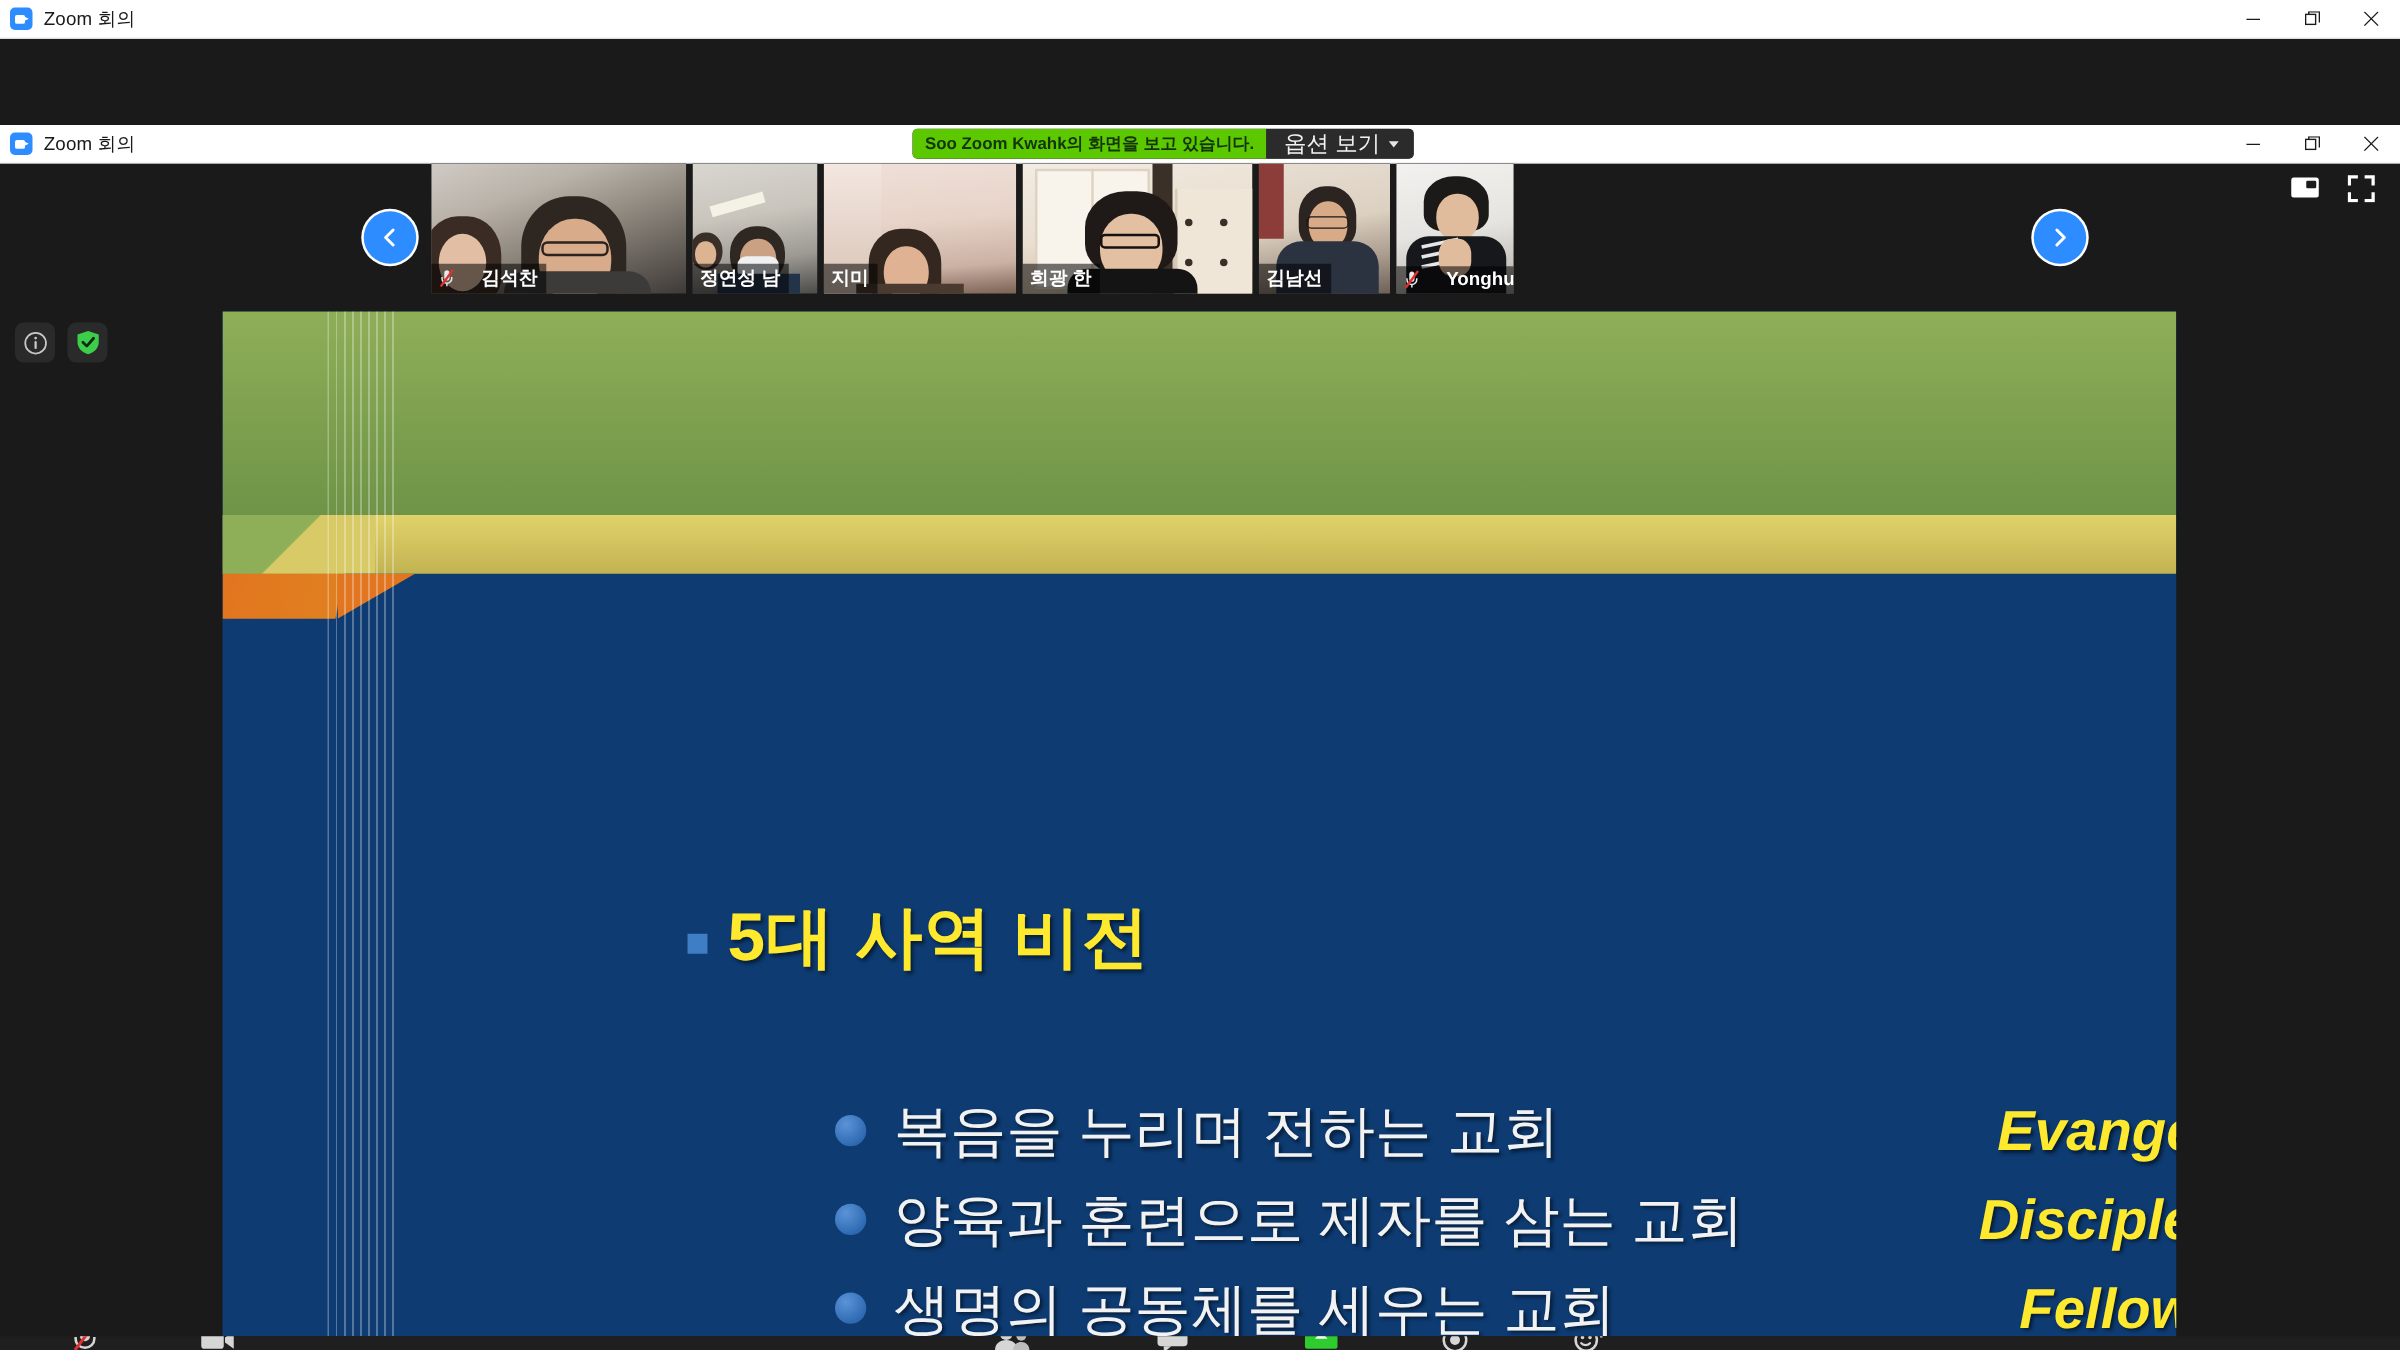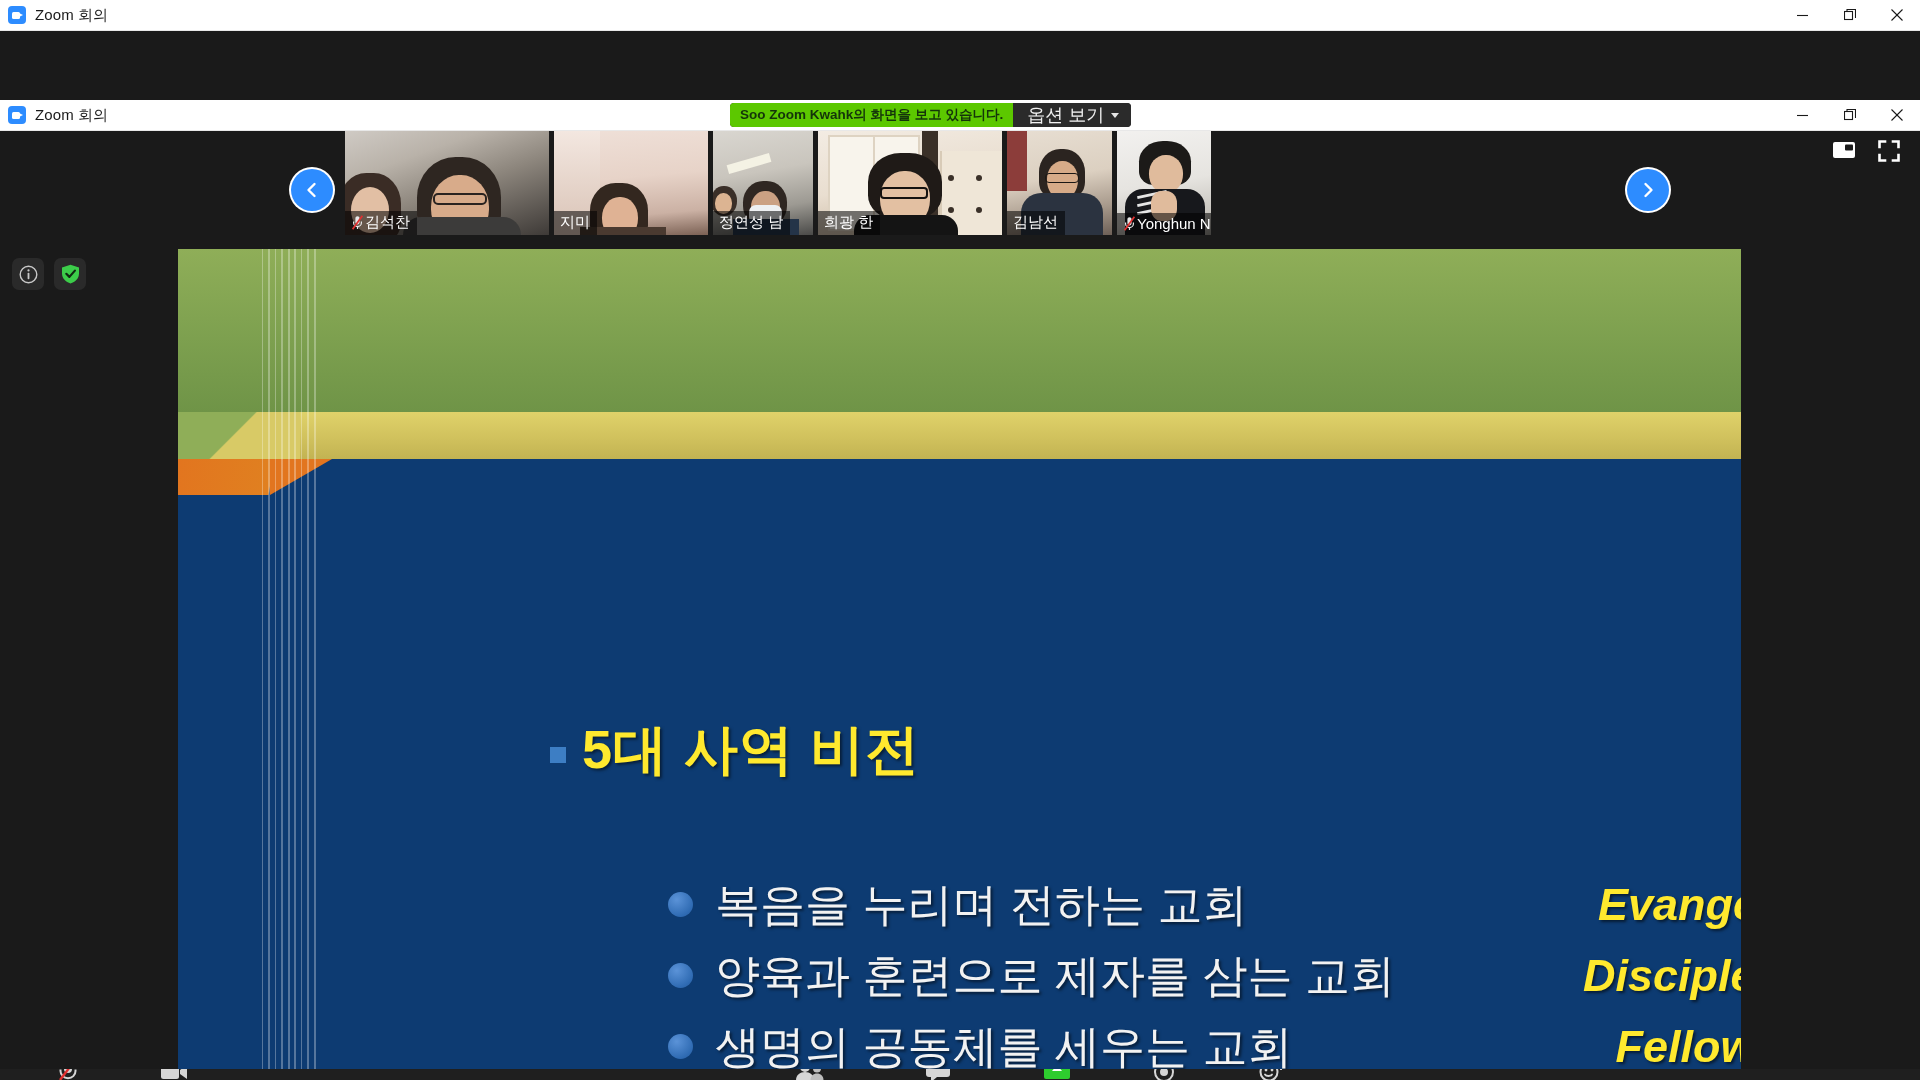--- a/index.html
+++ b/index.html
@@ -85,22 +85,22 @@
   .tiles { position:absolute; left:345px; top:0; display:flex; gap:5px; }
   .tile {
     position:relative; height:104px; overflow:hidden;
     background:#141414; flex:none;
   }
   .tile-video { position:absolute; inset:0; }
   .name-badge {
     position:absolute; left:0; bottom:0;
     background:rgba(0,0,0,.55); color:#fff;
     font-size:15px; padding:2px 7px 3px 6px;
-    display:flex; align-items:center; gap:1px;
-    max-width:100%; white-space:nowrap; overflow:hidden;
+    display:flex; align-items:center; gap:21px;
+    max-width:100%; white-space:nowrap; overflow:hidden;font-weight:bold;
   }
   .mic-muted { width:13px; height:15px; flex:none; }
 
   
   .view-ctrls {
     position:absolute; top:140px; right:20px; display:flex; gap:22px;
     z-index:30;
   }
   .view-ctrls svg { display:block; cursor:pointer; }
 
@@ -280,47 +280,47 @@
           <div style="position:absolute;left:58px;top:86px;width:118px;height:30px;border-radius:18px 18px 0 0;background:#3c3b3a;"></div>
         </div>
         <div class="name-badge">
           <svg class="mic-muted" viewBox="0 0 13 15">
             <path d="M6.5 1.2c-1.2 0-2.1.9-2.1 2.1v4c0 1.2.9 2.1 2.1 2.1s2.1-.9 2.1-2.1v-4c0-1.2-.9-2.1-2.1-2.1z" fill="#e8e8e8"></path>
             <path d="M2.6 6.6v1.1c0 2.1 1.7 3.9 3.9 3.9s3.9-1.8 3.9-3.9V6.6" fill="none" stroke="#e8e8e8" stroke-width="1.2"></path>
             <line x1="6.5" y1="11.6" x2="6.5" y2="14" stroke="#e8e8e8" stroke-width="1.2"></line>
             <line x1="1.6" y1="14.2" x2="11.4" y2="0.8" stroke="#e03030" stroke-width="1.8"></line>
           </svg>
           <span>김석찬</span>
-        </div>
-      </div>
-
-      <div class="tile" style="width:154px">
-        <div class="tile-video" style="background:linear-gradient(175deg,#efe0d8 0%,#e7d3c8 45%,#cbb1a4 78%,#7b6154 100%)">
-          <div style="position:absolute;left:0;top:0;width:46px;height:104px;background:linear-gradient(180deg,#f3e7e0,#d9c3b6);"></div>
-          <div style="position:absolute;left:36px;top:52px;width:58px;height:62px;border-radius:44% 44% 32% 32%;background:#33271f;"></div>
-          <div style="position:absolute;left:48px;top:66px;width:36px;height:42px;border-radius:48%;background:#dfb294;"></div>
-          <div style="position:absolute;left:26px;top:96px;width:86px;height:12px;background:#4a3a30;"></div>
-        </div>
-        <div class="name-badge">
-          <span>지미</span>
         </div>
       </div>
 
       <div class="tile" style="width:100px">
         <div class="tile-video" style="background:linear-gradient(170deg,#d9d6d0 0%,#c9c5bd 40%,#9d9a93 72%,#4a4a48 100%)">
           <div style="position:absolute;left:14px;top:28px;width:44px;height:9px;background:#f4f2e4;transform:rotate(-16deg);"></div>
           <div style="position:absolute;left:-2px;top:55px;width:26px;height:30px;border-radius:48%;background:#3a2f28;"></div>
           <div style="position:absolute;left:2px;top:62px;width:17px;height:21px;border-radius:48%;background:#dcb492;"></div>
           <div style="position:absolute;left:30px;top:50px;width:44px;height:46px;border-radius:46%;background:#2f2722;"></div>
           <div style="position:absolute;left:38px;top:60px;width:29px;height:33px;border-radius:48%;background:#cba183;"></div>
           <div style="position:absolute;left:36px;top:74px;width:33px;height:19px;border-radius:7px;background:#eef0f2;"></div>
           <div style="position:absolute;left:20px;top:88px;width:66px;height:18px;background:#243448;"></div>
         </div>
         <div class="name-badge">
           <span>정연성 남</span>
+        </div>
+      </div>
+
+      <div class="tile" style="width:154px">
+        <div class="tile-video" style="background:linear-gradient(175deg,#efe0d8 0%,#e7d3c8 45%,#cbb1a4 78%,#7b6154 100%)">
+          <div style="position:absolute;left:0;top:0;width:46px;height:104px;background:linear-gradient(180deg,#f3e7e0,#d9c3b6);"></div>
+          <div style="position:absolute;left:36px;top:52px;width:58px;height:62px;border-radius:44% 44% 32% 32%;background:#33271f;"></div>
+          <div style="position:absolute;left:48px;top:66px;width:36px;height:42px;border-radius:48%;background:#dfb294;"></div>
+          <div style="position:absolute;left:26px;top:96px;width:86px;height:12px;background:#4a3a30;"></div>
+        </div>
+        <div class="name-badge">
+          <span>지미</span>
         </div>
       </div>
 
       <div class="tile" style="width:184px">
         <div class="tile-video" style="background:linear-gradient(170deg,#f3ece3 0%,#e9ded0 48%,#cfbfaa 80%,#8f8272 100%)">
           <div style="position:absolute;left:10px;top:4px;width:92px;height:96px;background:#f8f4ec;border:2px solid #ded3c2;"></div>
           <div style="position:absolute;left:55px;top:4px;width:2px;height:96px;background:#ded3c2;"></div>
           <div style="position:absolute;left:104px;top:0;width:16px;height:104px;background:#3a3028;"></div>
           <div style="position:absolute;left:122px;top:20px;width:62px;height:84px;background:#efe6d7;border-left:2px solid #d8cbb7;"></div>
           <div style="position:absolute;left:130px;top:44px;width:6px;height:6px;border-radius:50%;background:#3a3028;"></div>

